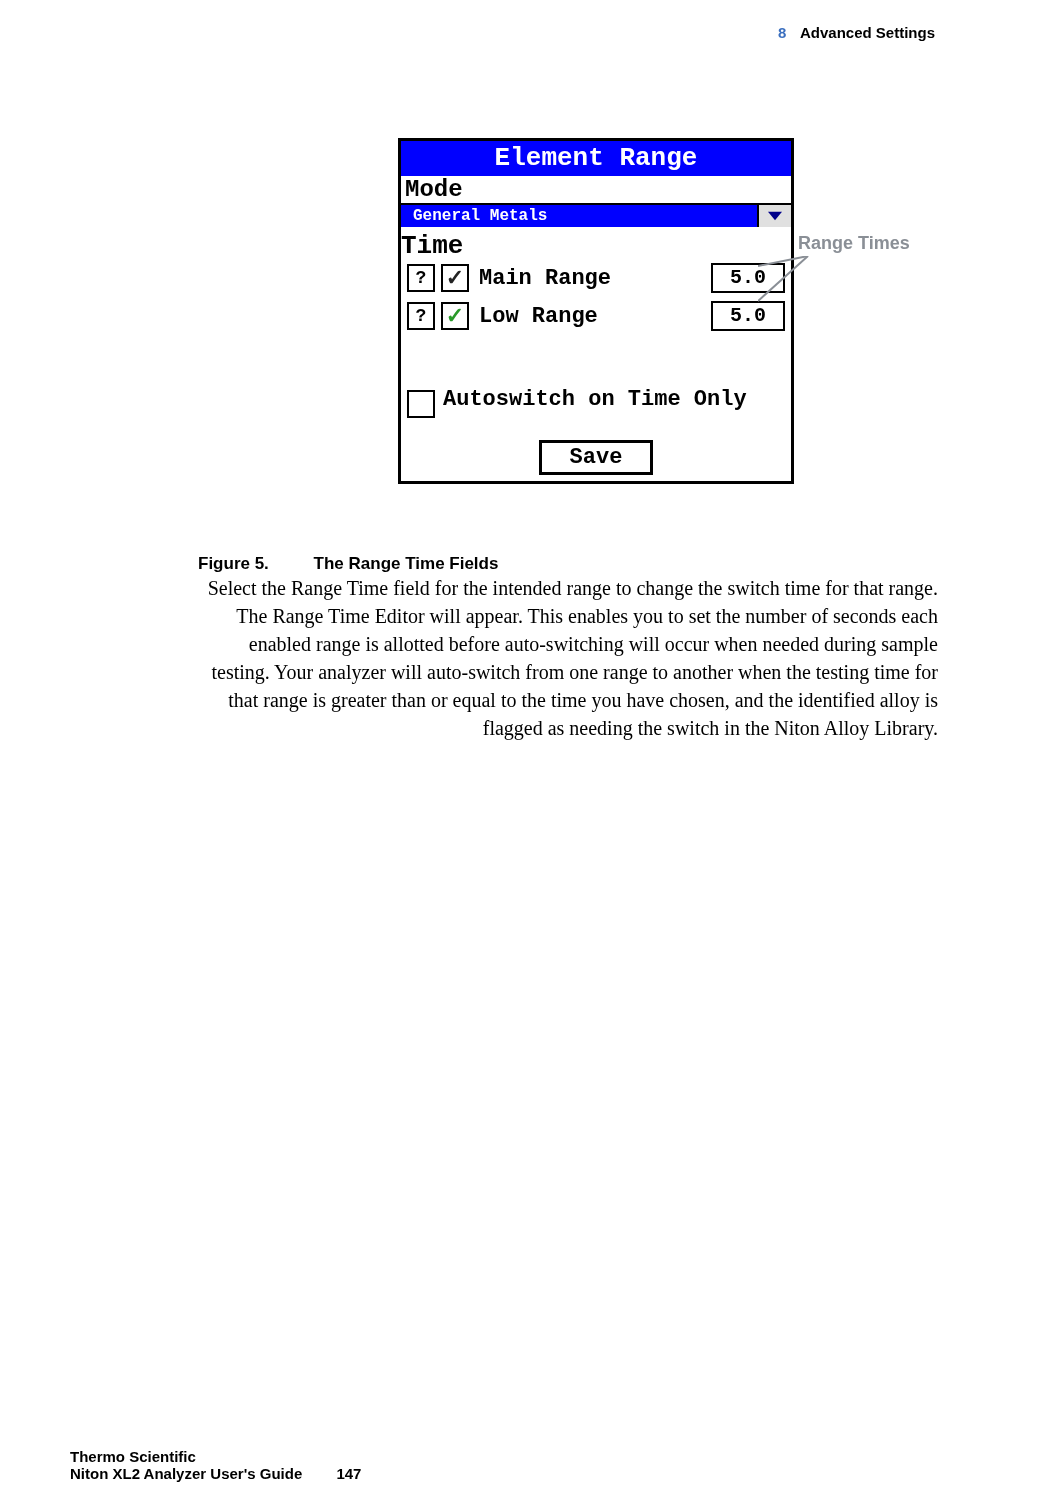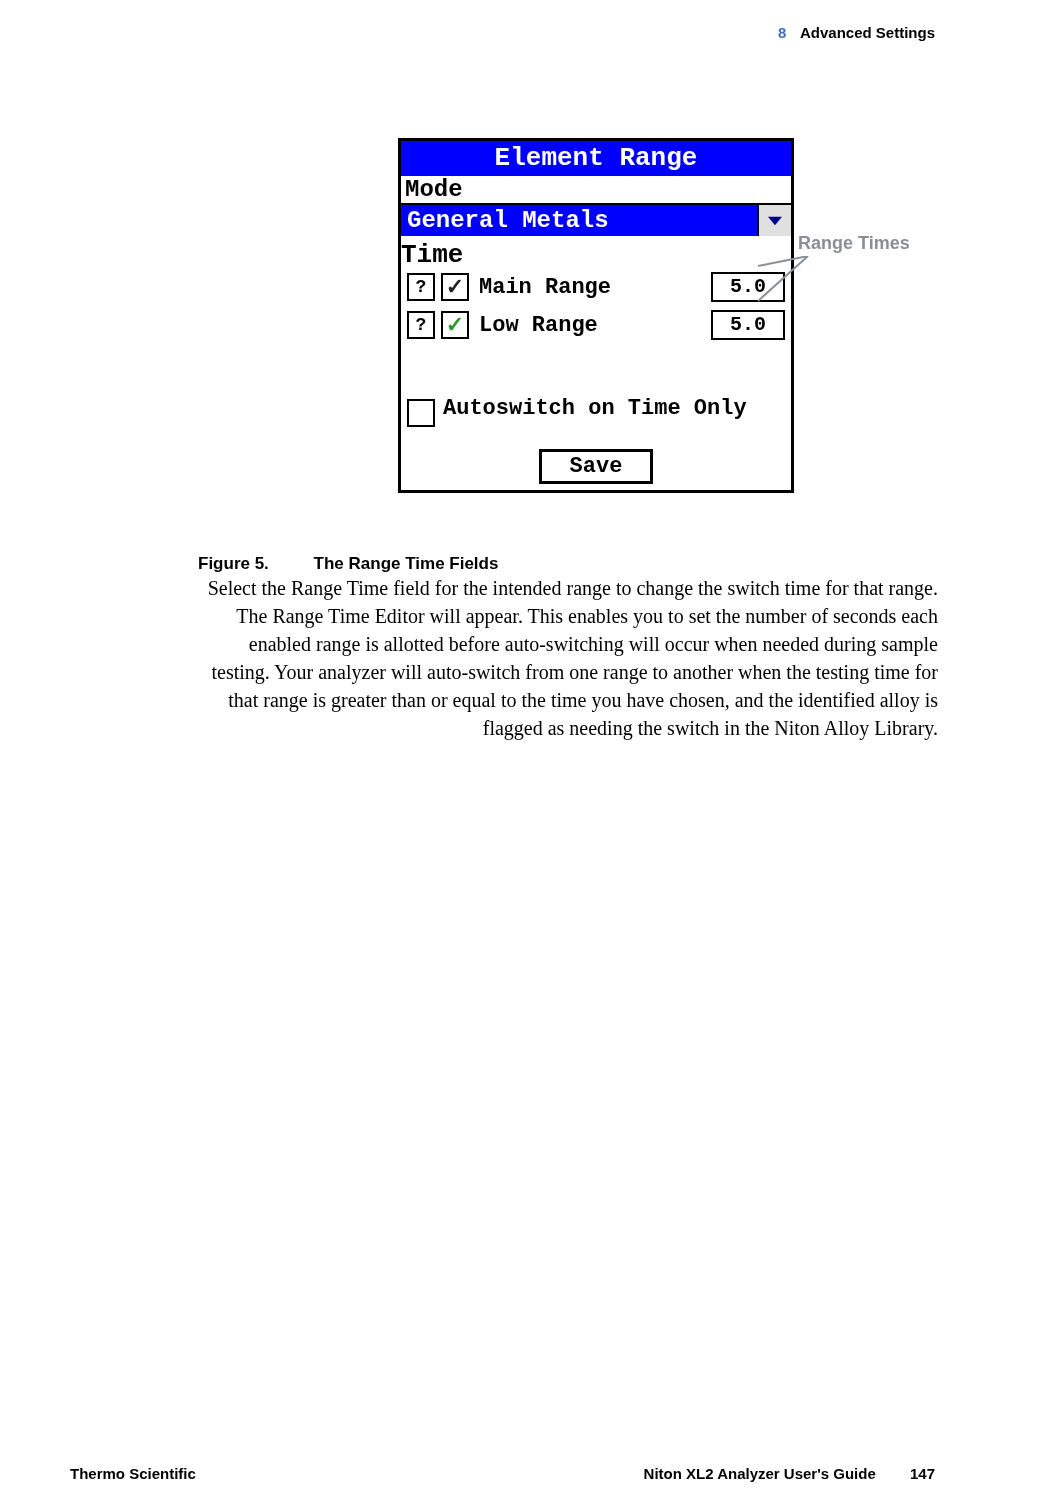--- a/index.html
+++ b/index.html
@@ -64,22 +64,22 @@
     display: flex;
     align-items: stretch;
     border-top: 2px solid #000;
   }
   .dropdown-value {
     flex: 1;
     background: #0000ff;
     color: #fff;
     font-family: "Courier New", monospace;
     font-weight: bold;
-    font-size: 24px;
-    padding: 2px 6px;
+    font-size: 16px;
+    padding: 2px 12px;
   }
   .dropdown-btn {
     width: 32px;
     background: #e0e0e0;
     border-left: 2px solid #000;
     display: flex;
     align-items: center;
     justify-content: center;
   }
   .dropdown-btn svg { width: 14px; height: 10px; }
@@ -198,20 +198,21 @@
   }
   .footer {
     position: absolute;
     bottom: 24px;
     left: 70px;
     right: 110px;
     display: flex;
     justify-content: space-between;
     font-size: 15px;
     font-weight: bold;
+    flex-direction: column;
   }
   .footer-right .page-num { margin-left: 30px; }
 </style>
 </head>
 <body>
 
 <div class="page">
 
   <div class="header">
     <span class="chap-num">8</span>

